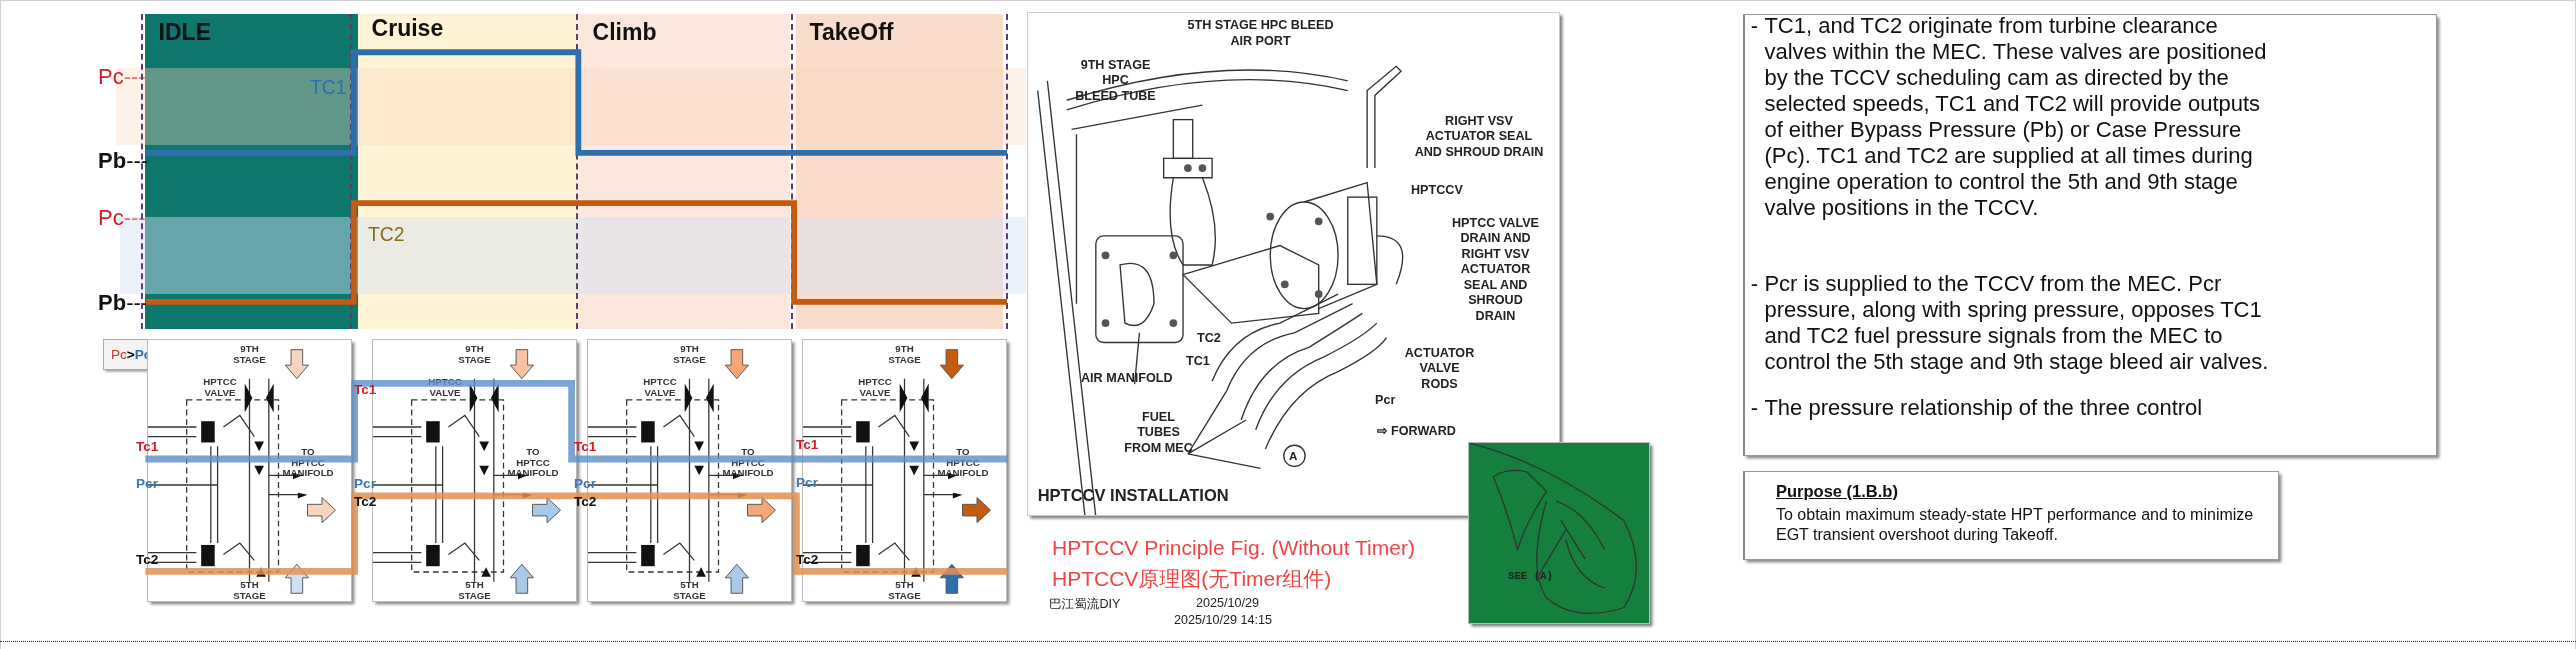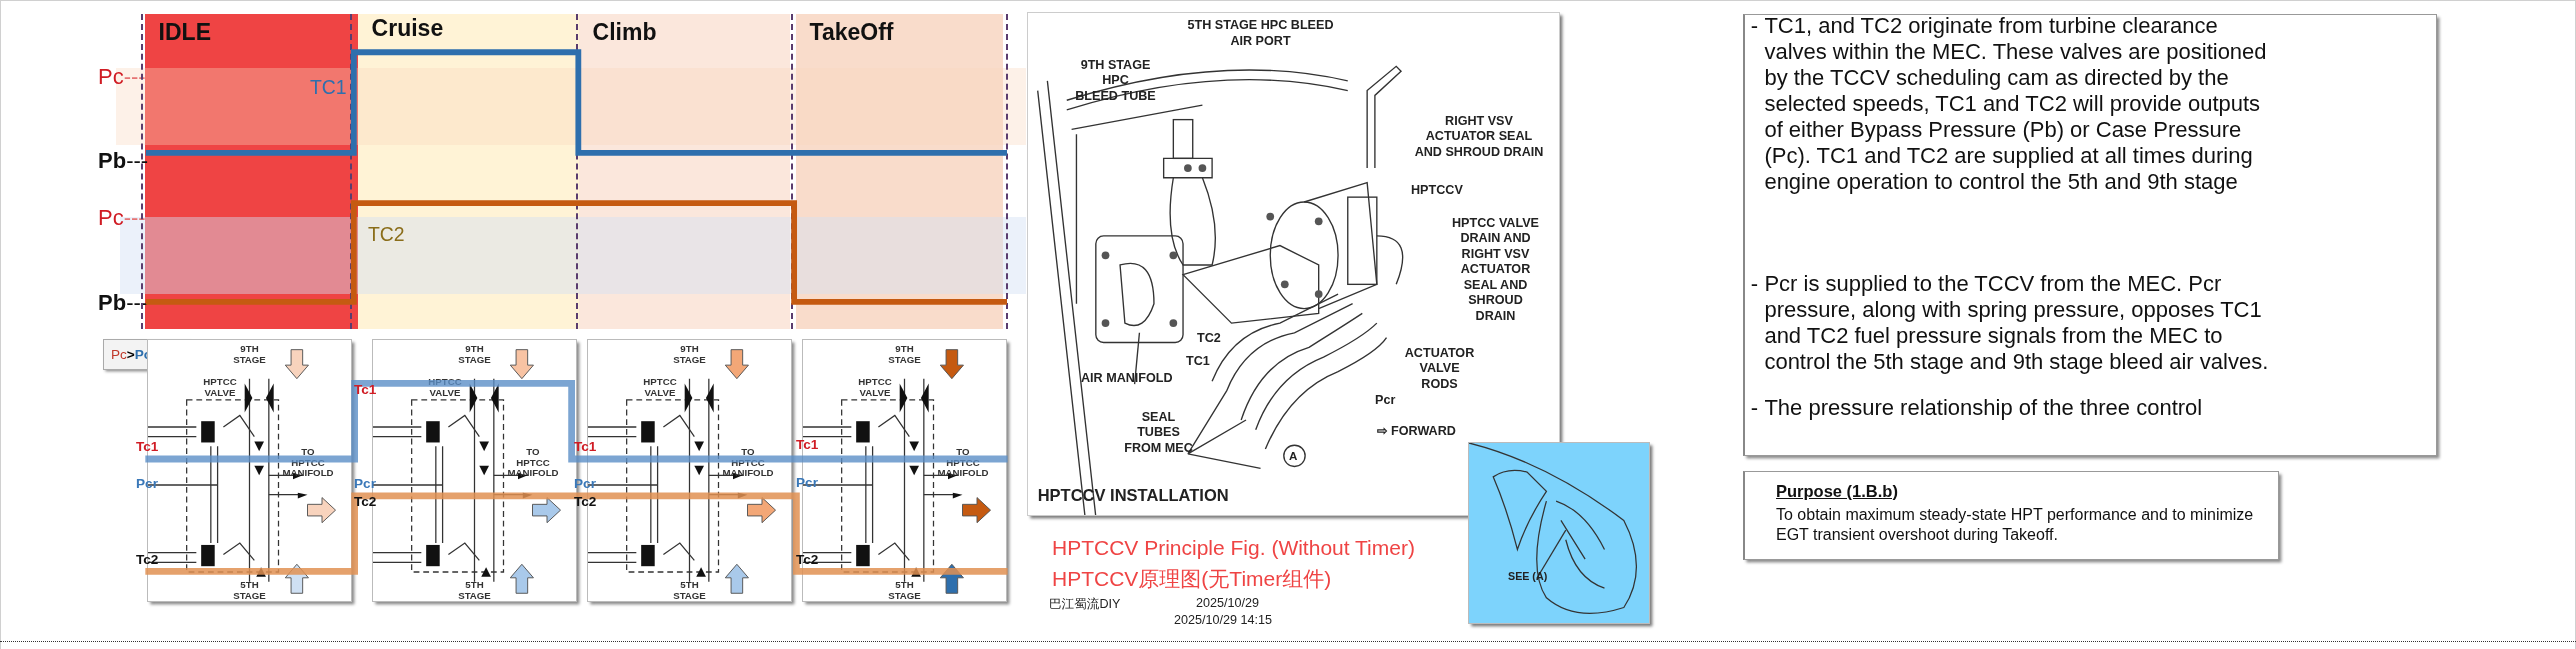--- a/index.html
+++ b/index.html
@@ -19,40 +19,40 @@
   .vdash{position:absolute;top:13.6px;height:315px;width:0;border-left:2.9px dashed #5a3c6e;}
   .trace-label{position:absolute;font-size:19.4px;}
   
   .panel{position:absolute;top:339px;height:261px;background:#fff;border:1px solid #bbb;box-shadow:2.9px 2.9px 2.9px #888;}
   .panel-text{position:absolute;font-weight:bold;font-size:9.7px;color:#333;text-align:center;line-height:10.7px;}
   .sig{position:absolute;font-weight:bold;font-size:13.6px;}
   .legend-box{position:absolute;left:103px;top:339px;width:85px;height:29px;background:#f3f3f3;border:1px solid #aaa;box-shadow:1.9px 1.9px 2.9px #888;font-size:13.6px;font-weight:bold;line-height:29px;text-align:center;}
   
   .install{position:absolute;left:1027px;top:11.6px;width:531px;height:502px;background:#fff;border:1px solid #ccc;box-shadow:2.9px 2.9px 2.9px #777;}
   .ilab{position:absolute;font-weight:bold;font-size:12.6px;color:#222;text-align:center;line-height:15.5px;}
-  .inset{position:absolute;left:1468px;top:442px;width:180px;height:180px;background:#7dd3fc;border:1px solid #bbb;box-shadow:2.9px 2.9px 2.9px #777;}
+  .inset{position:absolute;left:1468px;top:442px;width:180px;height:180px;background:#15803d;border:1px solid #bbb;box-shadow:2.9px 2.9px 2.9px #777;font-family:Liberation Mono, monospace;}
   
   .caption{position:absolute;left:1052px;font-size:21px;color:#ef4444;}
   .small{position:absolute;font-size:12.6px;color:#222;}
   
   .textpanel{position:absolute;left:1743px;top:13.6px;width:691px;height:440px;background:#fff;border:1px solid #999;box-shadow:2.9px 2.9px 2.9px #888;border-left:2.9px double #888;}
   .para{position:absolute;left:19.4px;font-size:22px;line-height:26px;color:#111;width:668px;}
   .para .bullet{position:absolute;left:-13.6px;}
   .purpose{position:absolute;left:1743px;top:471px;width:533px;height:87px;background:#fff;border:1px solid #999;box-shadow:2.9px 2.9px 2.9px #888;border-left:2.9px double #888;}
   .purpose .ttl{position:absolute;left:31px;top:9.7px;font-size:16.5px;font-weight:bold;text-decoration:underline;color:#111;}
   .purpose .body{position:absolute;left:31px;top:33px;font-size:16px;line-height:20.3px;color:#111;width:494px;}
   .bottomline{position:absolute;left:0;top:641px;width:2576px;border-top:1.9px dotted #333;}
 </style>
 </head>
 <body>
 
 <div class="frame"></div>
 
 <div>
-  <div class="phase" style="left: 145px; width: 213px; background: #ef4444;" id="ph0">
+  <div class="phase" style="left: 145px; width: 213px; background: #0f766e;" id="ph0">
     <span class="phase-label">IDLE</span>
   </div>
   <div class="phase" style="left: 358px; width: 240px; background: rgb(255, 243, 214);" id="ph1">
     <span class="phase-label" style="top:1.9px;">Cruise</span>
   </div>
   <div class="phase" style="left: 579px; width: 211px; background: rgb(251, 231, 220);" id="ph2">
     <span class="phase-label">Climb</span>
   </div>
   <div class="phase" style="left: 796px; width: 207px; background: rgb(249, 220, 203);" id="ph3">
     <span class="phase-label">TakeOff</span>
@@ -283,21 +283,21 @@
   <div class="ilab" style="left:53px;top:358px;">AIR MANIFOLD</div>
   <div class="ilab" style="left:169px;top:318px;">TC2</div>
   <div class="ilab" style="left:158px;top:341px;">TC1</div>
   <div class="ilab" style="left:368px;top:333px;width:87px;">
     <div>ACTUATOR</div>
       <div>VALVE</div>
       <div>RODS</div>
   </div>
   <div class="ilab" style="left:347px;top:380px;">Pcr</div>
   <div class="ilab" style="left:87px;top:397px;width:87px;">
-    <div>SEAL</div>
+    <div>FUEL</div>
       <div>TUBES</div>
       <div>FROM MEC</div>
   </div>
   <div class="ilab" style="left:349px;top:411px;"><span>⇨ </span><span>FORWARD</span></div>
   <div class="ilab" style="left:261px;top:435px;font-size:11.6px;">A</div>
   <div class="ilab" style="left:9.7px;top:475px;font-size:16.5px;">HPTCCV INSTALLATION</div>
 </div>
 
 <div class="inset">
   <svg class="abs" style="left:0;top:0;" width="180" height="180" viewBox="0 0 186 186">
@@ -321,20 +321,21 @@
   <div class="para" style="top:-1.9px;">
     <span class="bullet">-</span>
     <div id="p1">
         <div>TC1, and TC2 originate from turbine clearance</div>
         <div>valves within the MEC.  These valves are positioned</div>
         <div>by the TCCV scheduling cam as directed by the</div>
         <div>selected speeds, TC1 and TC2 will provide outputs</div>
         <div>of either Bypass Pressure (Pb) or Case Pressure</div>
         <div>(Pc).  TC1 and TC2 are supplied at all times during</div>
         <div>engine operation to control the 5th and 9th stage</div>
+        <div>valve positions in the TCCV.</div>
       </div>
   </div>
   <div class="para" style="top:256px;">
     <span class="bullet">-</span>
     <div id="p2">
         <div>Pcr is supplied to the TCCV from the MEC.  Pcr</div>
         <div>pressure, along with spring pressure, opposes TC1</div>
         <div>and TC2 fuel pressure signals from the MEC to</div>
         <div>control the 5th stage and 9th stage bleed air valves.</div>
       </div>

